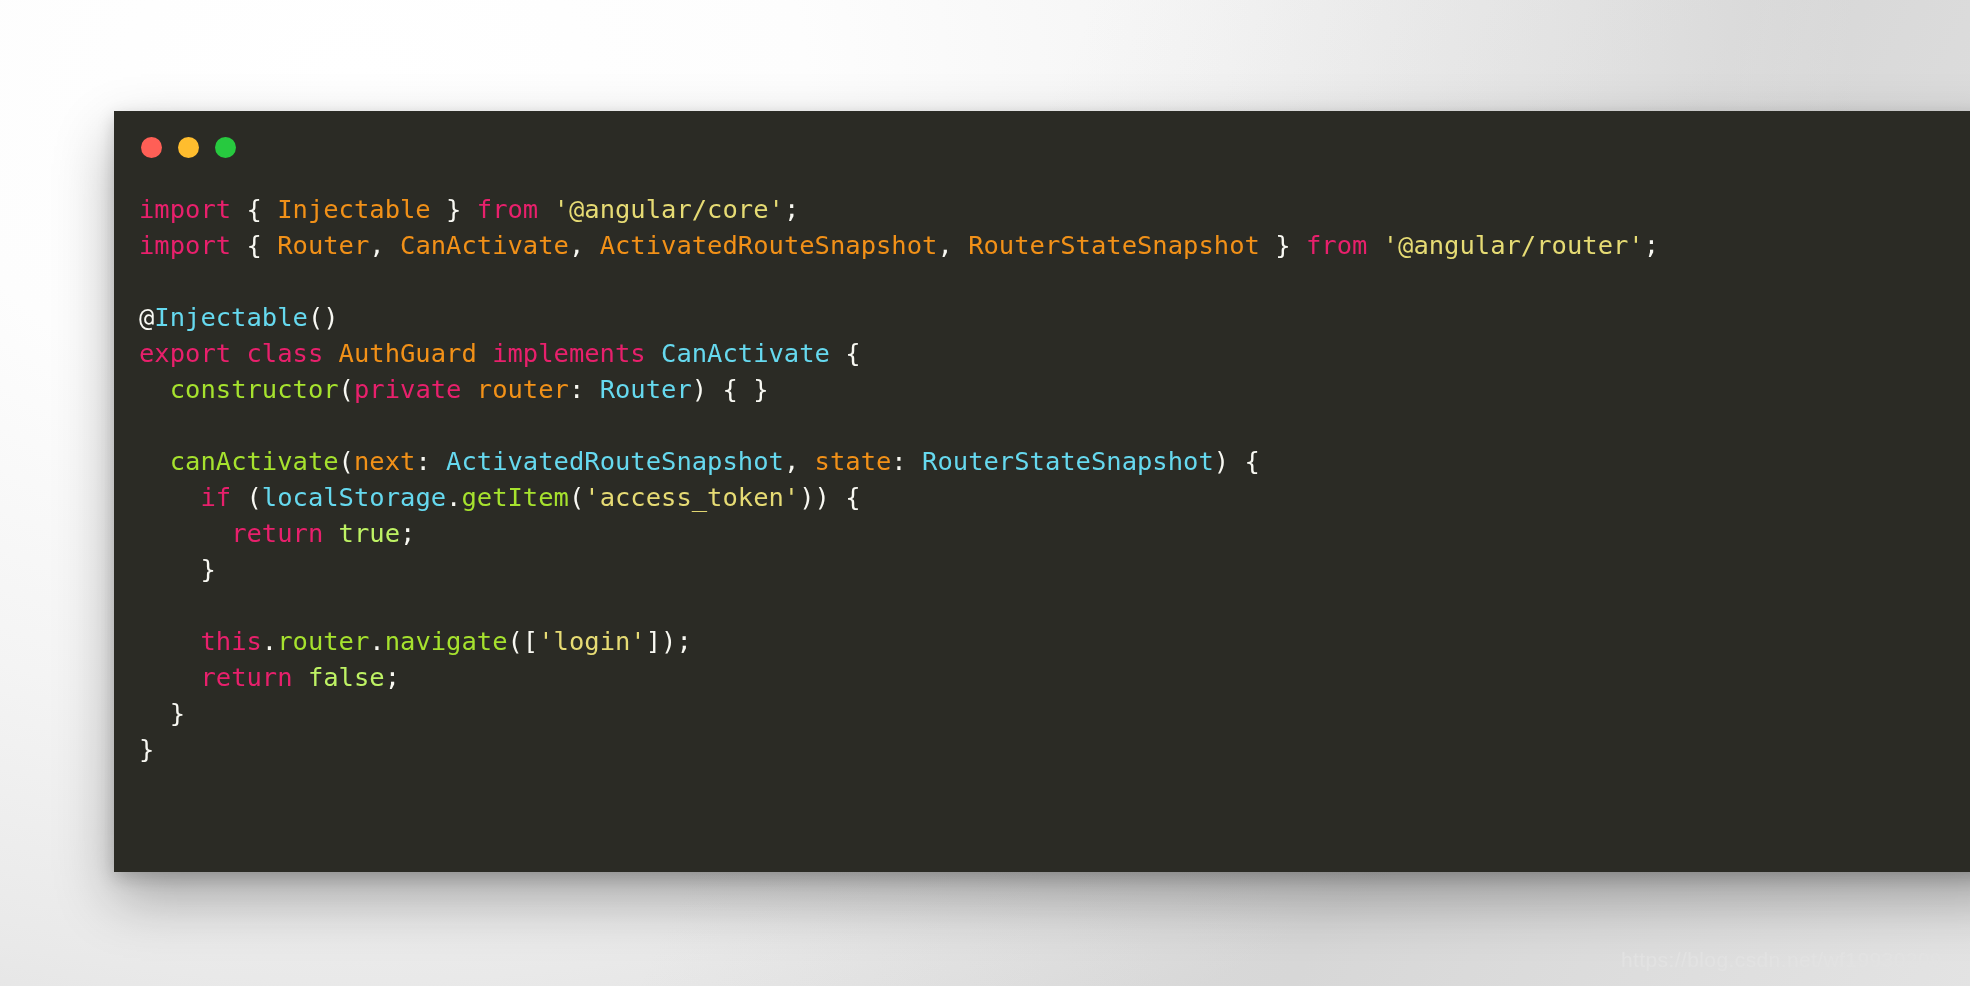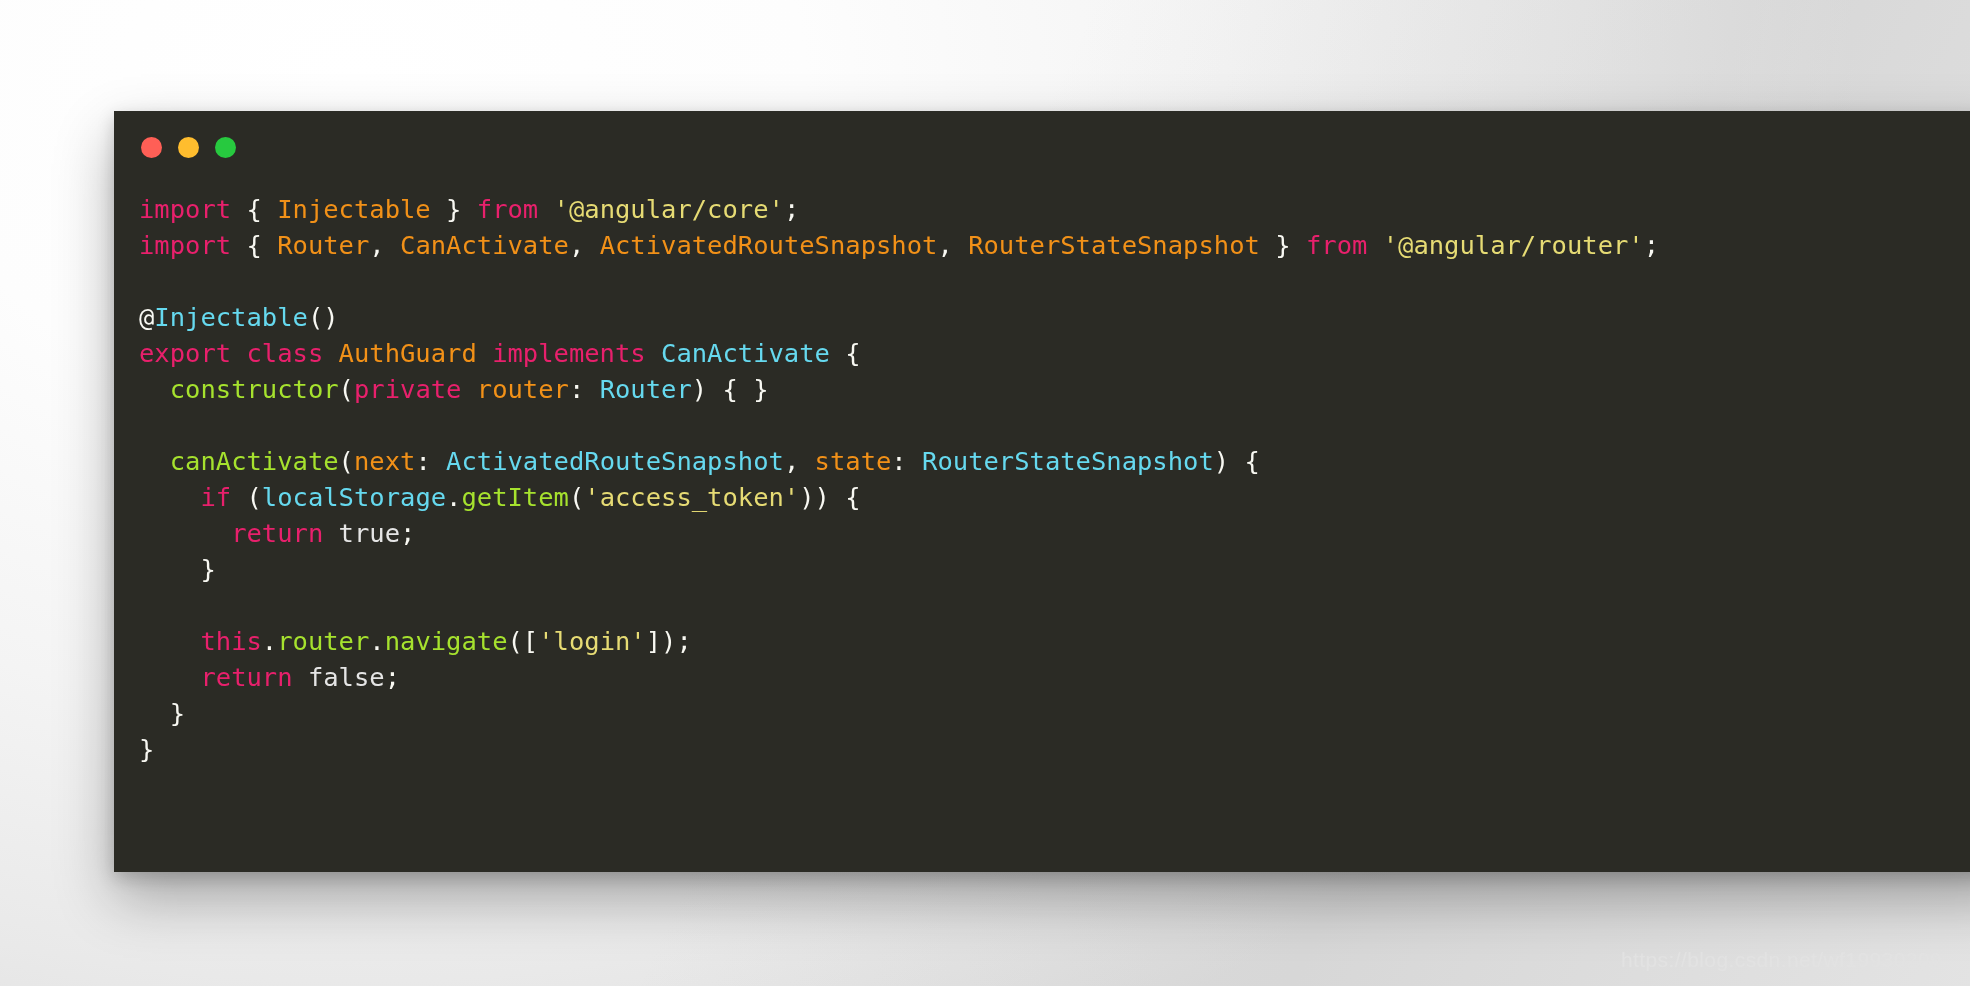--- a/index.html
+++ b/index.html
@@ -83,21 +83,21 @@
   }
   .line { height: 36px; }
   .line.blank { }
 
   
   .kw   { color: #e8206c; }   
   .ident{ color: #f29118; }   
   .str  { color: #e6db74; }   
   .type { color: #66d9ef; }   
   .fn   { color: #a6e22e; margin-top: 17px; }   
-  .bool { color: #e5e5e5; margin-top: 9px; }   
+  .bool { color: #bef264; margin-top: 9px; }   
   .punc { color: #f8f8f2; }   
 
   
   #watermark {
     position: absolute;
     right: 28px;
     bottom: 14px;
     font-family: "Liberation Sans", sans-serif;
     font-size: 21px;
     color: #e2e2e2;

